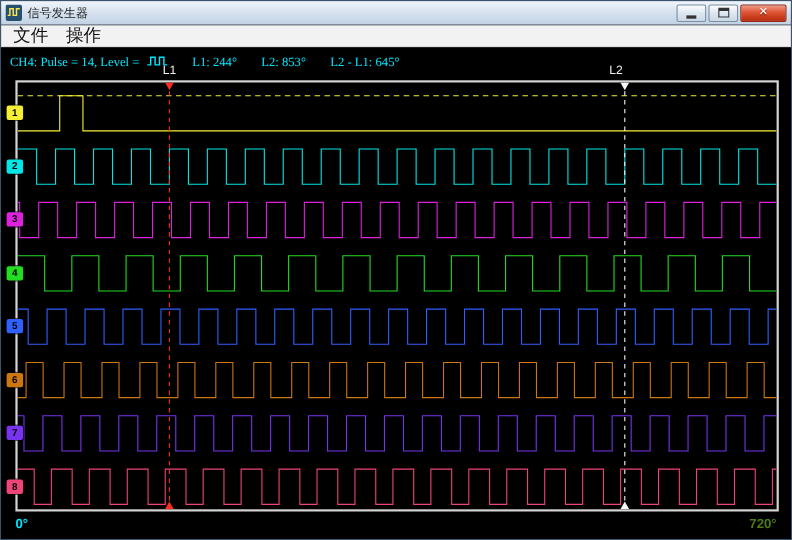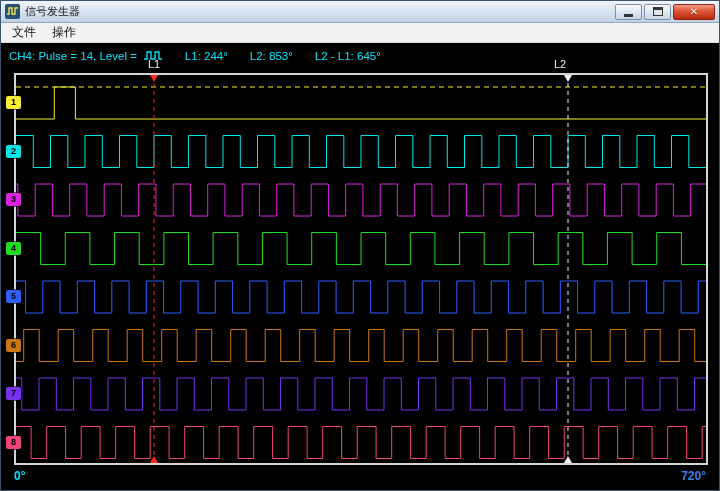--- a/index.html
+++ b/index.html
@@ -16,21 +16,21 @@
   .win-btn{height:16px;border:1px solid #7d8fa3;border-radius:2px;display:flex;align-items:center;justify-content:center;cursor:default}
   .btn-min,.btn-max{width:27px;background:linear-gradient(#fdfdfd,#dde7f1 50%,#c9d7e6)}
   .btn-close{width:42px;background:linear-gradient(#f09a85,#dd5535 45%,#bb2a0e);border-color:#8c2616}
   .glyph-min{width:9px;height:3px;background:#333;display:block;margin-top:7px}
   .glyph-max{width:10px;height:9px;border:1px solid #333;border-top-width:3px;display:block}
   .glyph-close{color:#fff;font-size:10px;font-weight:bold;line-height:14px;text-shadow:0 1px 1px rgba(0,0,0,.4)}
 
   
   .menubar{height:20px;flex:0 0 20px;background:#f2f2f2;border-bottom:1px solid #d9d9d9;
     display:flex;align-items:center;padding-left:3px}
-  .menu-item{font-size:12px;color:#111;padding:2px 8px;cursor:default}
+  .menu-item{font-size:16px;color:#111;padding:2px 8px;cursor:default}
 
   
   .content{position:relative;flex:1;background:#000;overflow:hidden}
   .statusbar{position:absolute;top:6px;left:8px;display:flex;align-items:center;gap:22px;
     font-size:11.5px;color:#00e8ff;white-space:nowrap}
   .status-group{display:flex;align-items:center;gap:6px}
 
   .plot{position:absolute;left:13px;top:30px;width:694px;height:392px;border:2px solid #d4d4d4;background:#000}
   .plot svg{display:block}
 
@@ -70,21 +70,21 @@
     </div>
   </div>
 
   <div class="menubar" id="menubar">
       <div class="menu-item">文件</div>
       <div class="menu-item">操作</div>
     </div>
 
   <div class="content" id="content">
 
-    <div class="statusbar" style="color: rgb(0, 232, 255);">
+    <div class="statusbar" style="color: rgb(0, 232, 255); font-family: Liberation Serif, serif;">
       <span class="status-group">
         <span>CH4: Pulse = 14, Level =</span>
         <span>
           <svg width="20" height="12" viewBox="0 0 20 12">
             <path d="M1 10 H4 V3 H8 V10 H12 V3 H16 V10 H19" fill="none" stroke="#00e8ff" stroke-width="1.3"></path>
           </svg>
         </span>
       </span>
       <span>L1: 244°</span>
       <span>L2: 853°</span>
@@ -109,21 +109,21 @@
           </g>
           <g>
             <line x1="552" x2="552" y1="0" y2="388" stroke="#f8f8f8" stroke-width="1" stroke-dasharray="4 4"></line>
             <path d="M548 0 H556 L552 7 Z" fill="#f8f8f8"></path>
             <path d="M548 388 H556 L552 381 Z" fill="#f8f8f8"></path>
           </g>
         </svg>
     </div>
 
     <div class="axis-label axis-left" style="color: rgb(0, 232, 255);">0°</div>
-    <div class="axis-label axis-right" style="color: #3b82f6;">720°</div>
+    <div class="axis-label axis-right" style="color: #4d7c0f;">720°</div>
   <div class="chan-badge" style="background: rgb(244, 239, 53); top: 53px;">1</div>
       <div class="chan-badge" style="background: rgb(0, 230, 230); top: 101.5px;">2</div>
       <div class="chan-badge" style="background: rgb(221, 34, 221); top: 150px;">3</div>
       <div class="chan-badge" style="background: rgb(34, 221, 34); top: 198.5px;">4</div>
       <div class="chan-badge" style="background: rgb(47, 95, 255); top: 247px;">5</div>
       <div class="chan-badge" style="background: rgb(204, 119, 17); top: 295.5px;">6</div>
       <div class="chan-badge" style="background: rgb(119, 51, 238); top: 344px;">7</div>
       <div class="chan-badge" style="background: rgb(238, 68, 119); top: 392.5px;">8</div>
       <div class="cursor-label" style="left: 145px; color: rgb(240, 240, 240);">L1</div>
       <div class="cursor-label" style="left: 551px; color: rgb(240, 240, 240);">L2</div>

